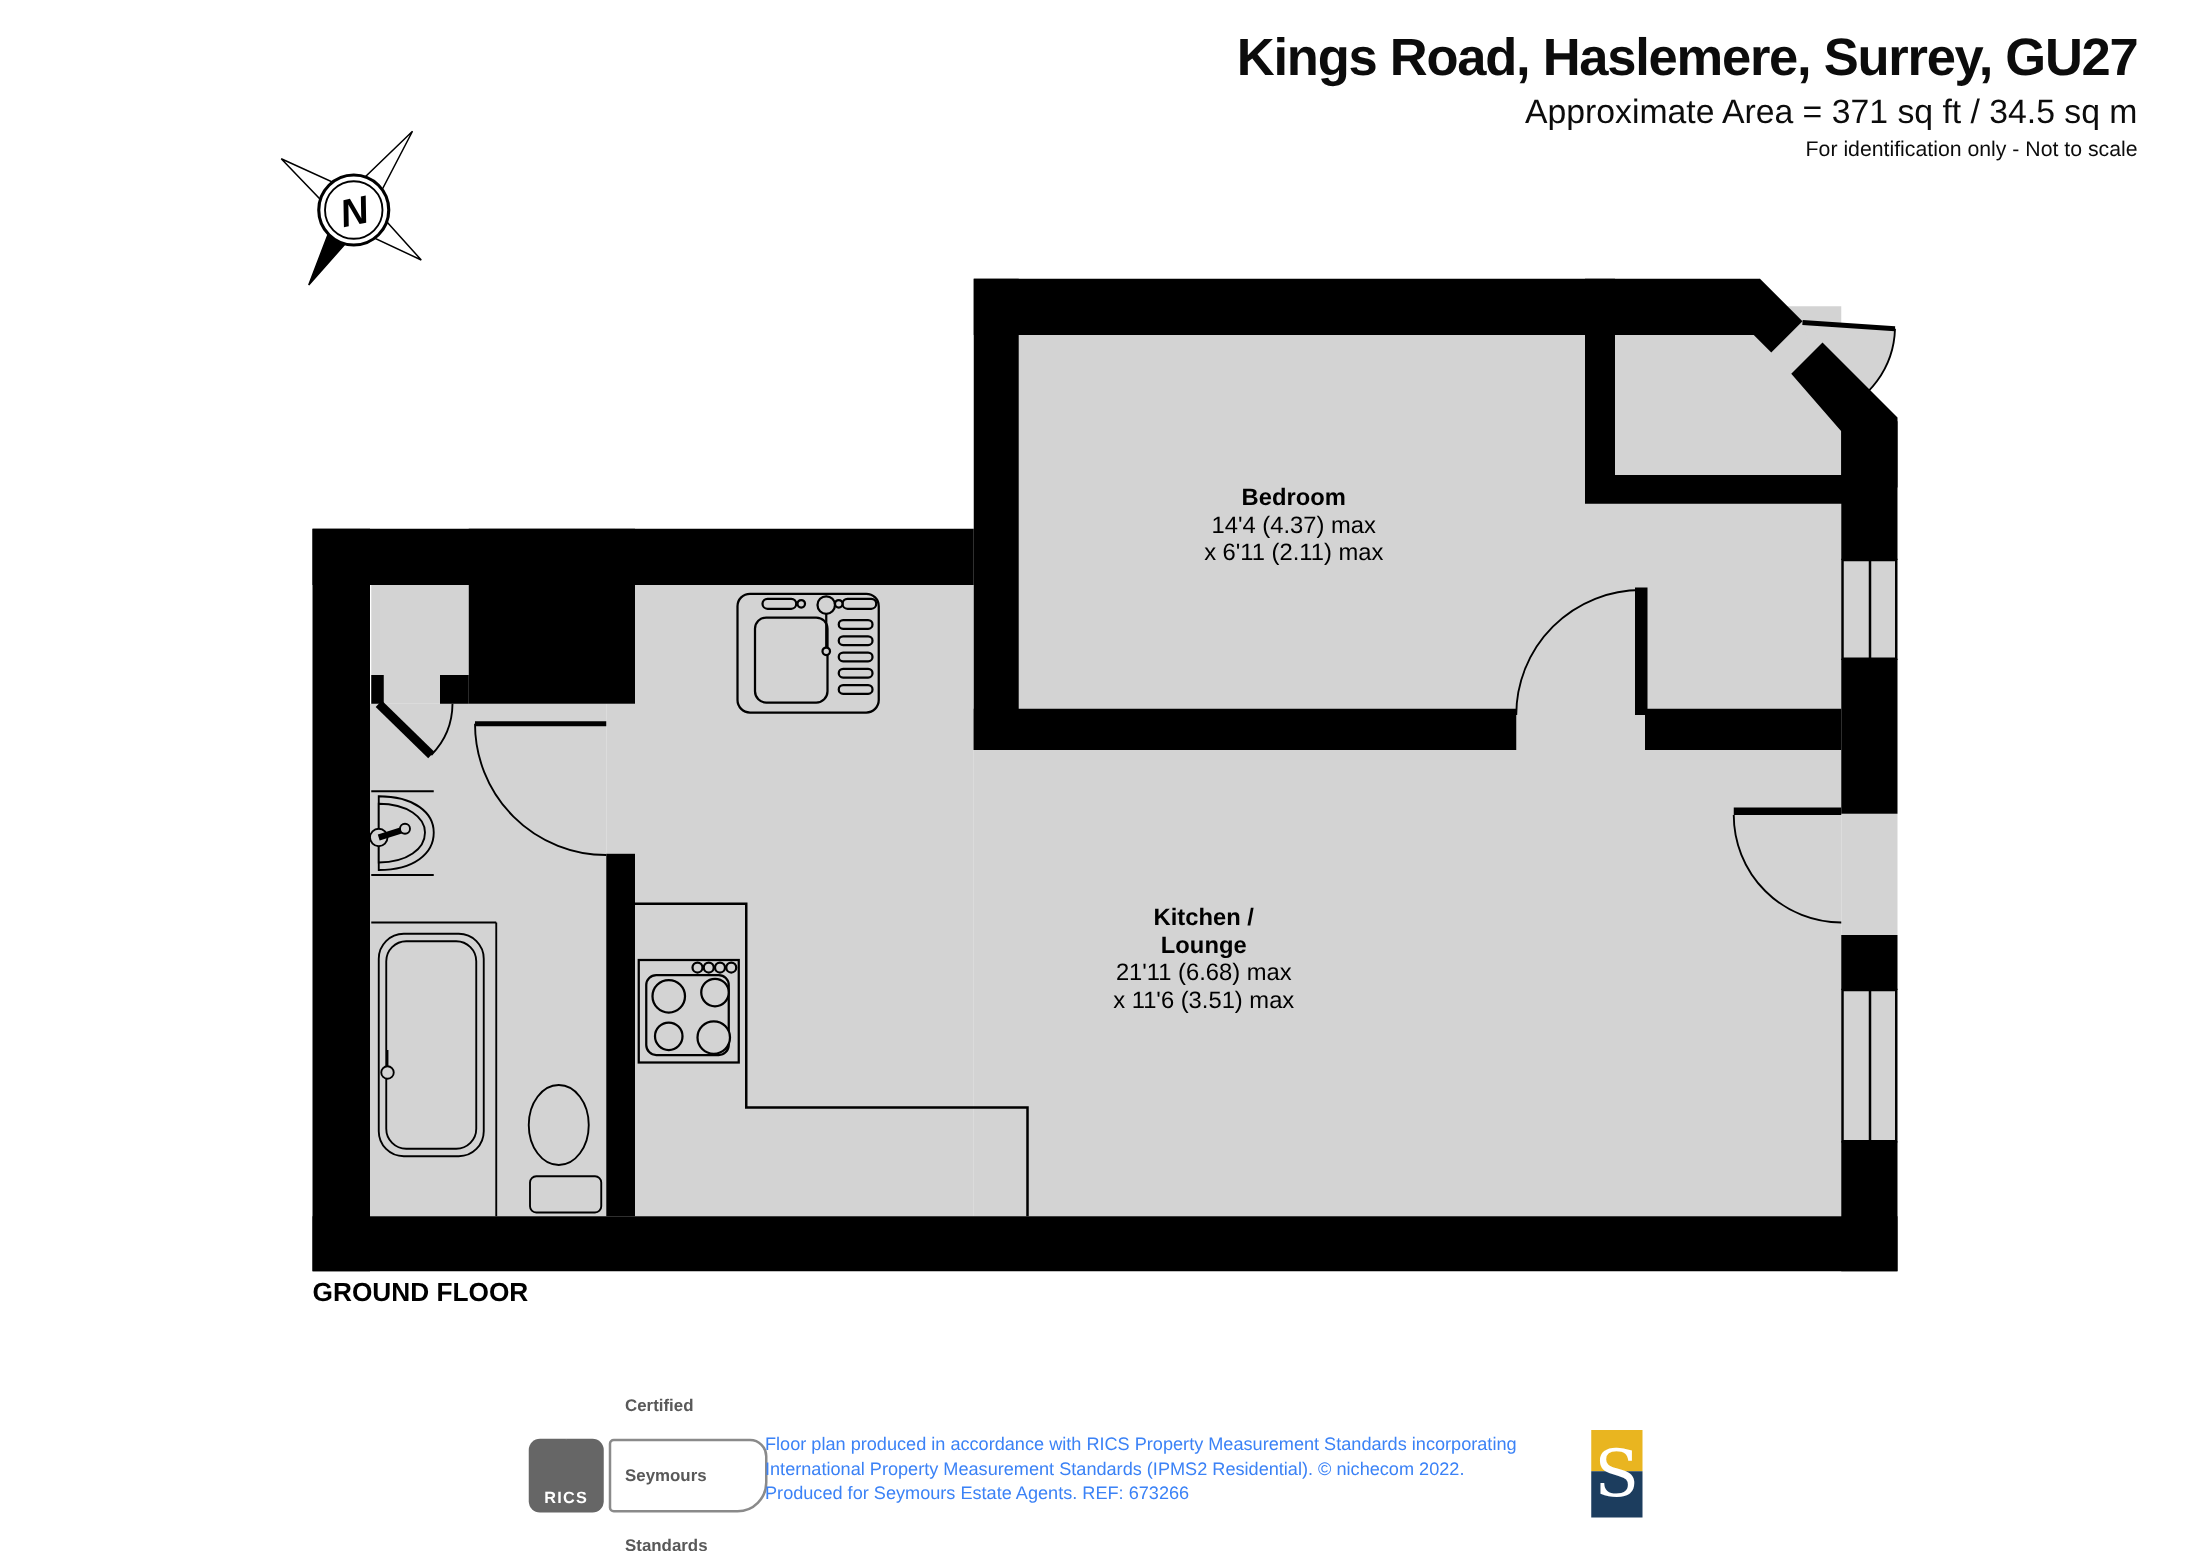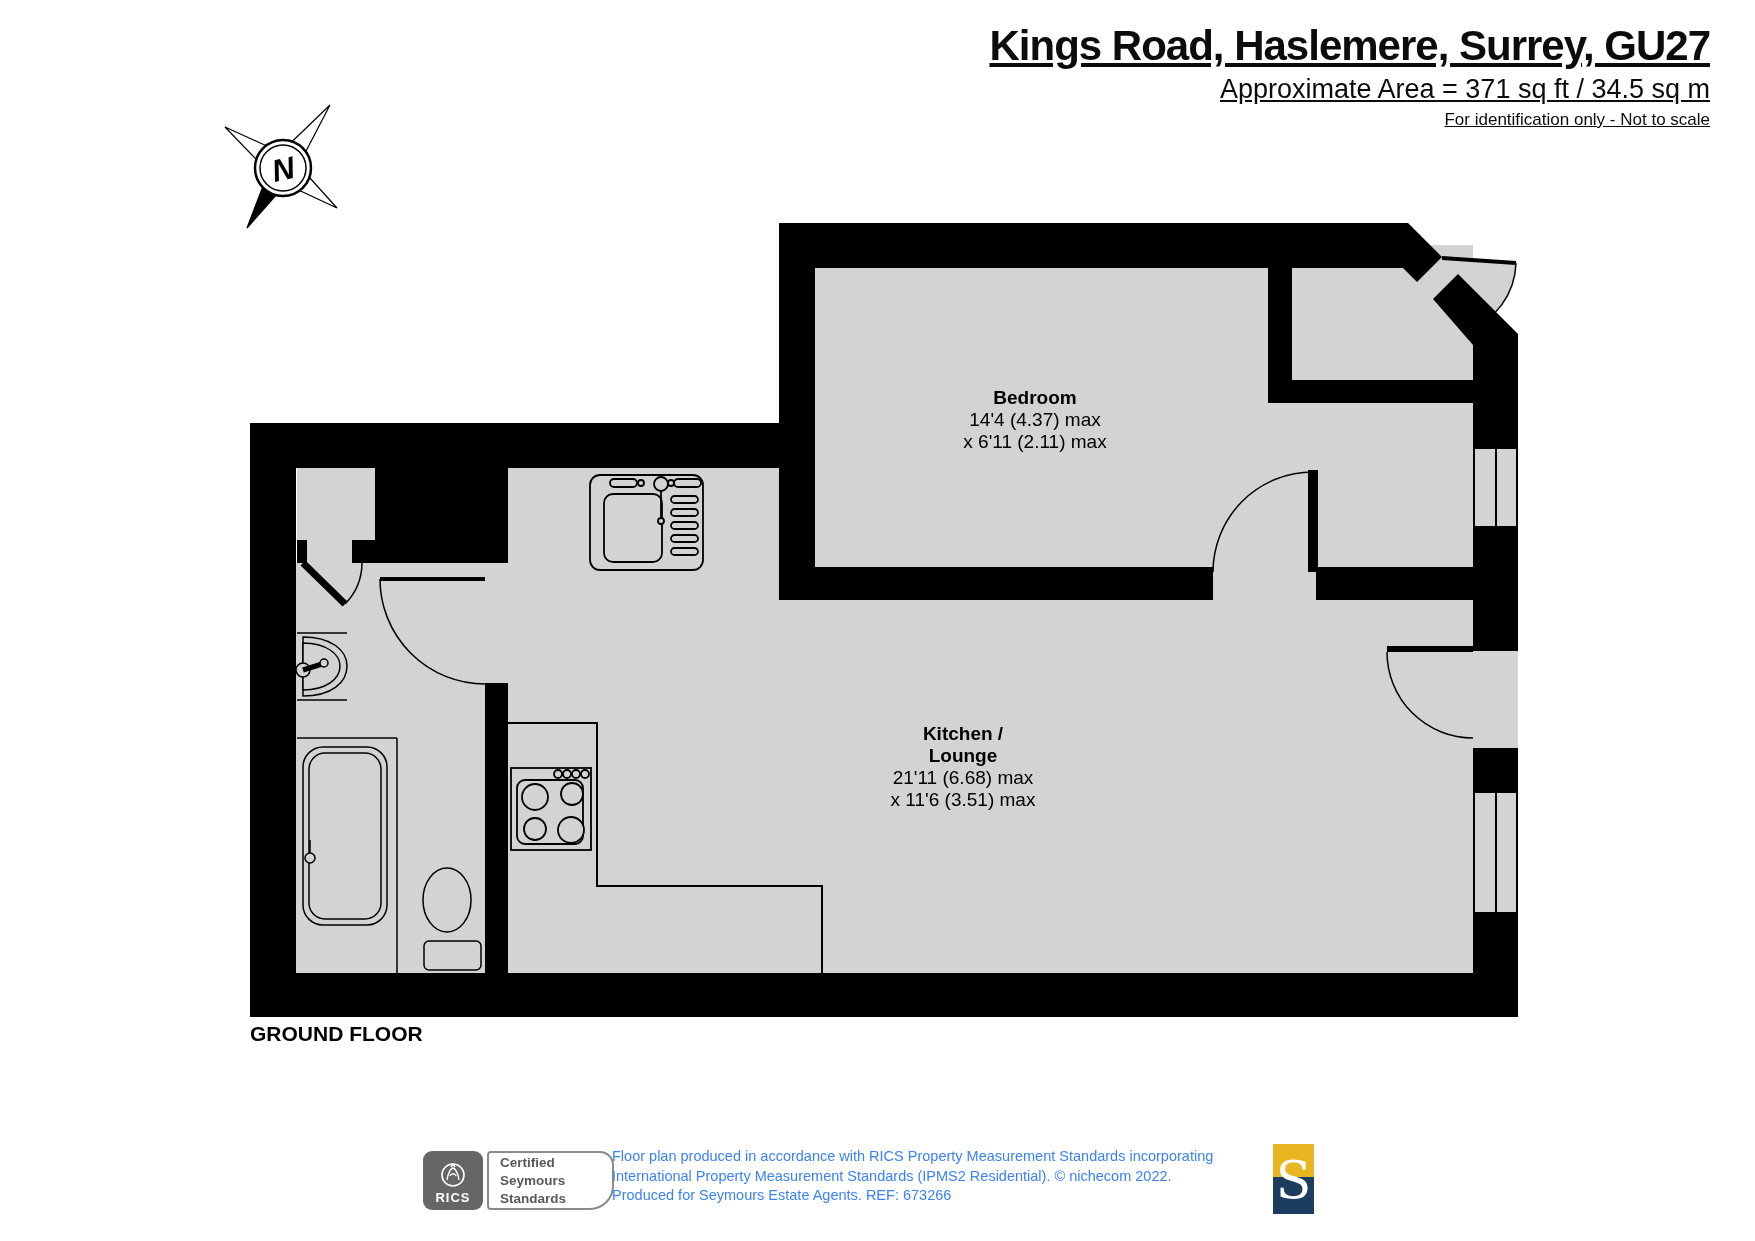--- a/index.html
+++ b/index.html
@@ -1,31 +1,31 @@
 <!DOCTYPE html>
 <html><head>
 <meta charset="utf-8">
 <style>
   html,body{margin:0;padding:0;background:#fff;}
   #page{position:relative;width:1755px;height:1241px;background:#ffffff;overflow:hidden;
         font-family:"Liberation Sans", sans-serif;}
   
-  .hdr{position:absolute;right:45px;text-align:right;color:#0c0c0c;white-space:nowrap;text-decoration:underline;}
+  .hdr{position:absolute;right:45px;text-align:right;color:#0c0c0c;white-space:nowrap;}
   .hdr-title{top:22px;font-size:42px;font-weight:bold;letter-spacing:-1px;}
   .hdr-area{top:74px;font-size:27px;}
   .hdr-note{top:110px;font-size:17px;}
   
   #plansvg{position:absolute;left:0;top:0;width:1755px;height:1241px;}
   #plansvg text{font-family:"Liberation Sans", sans-serif;fill:#000;}
   .room-name{font-weight:bold;font-size:19px;text-anchor:middle;}
   .room-dim{font-size:19px;text-anchor:middle;}
   .floor-label{font-weight:bold;font-size:21px;}
   .compass-n{font-weight:bold;font-style:italic;font-size:31px;text-anchor:middle;}
   
-  .ft{position:absolute;}
+  .ft{position:absolute;gap:38px;}
   .rics-box{left:423px;top:1151px;width:60px;height:59px;background:#666666;border-radius:9px;
             display:flex;flex-direction:column;align-items:center;justify-content:flex-end;text-align:center;}
   .rics-word{color:#fff;font-size:13px;font-weight:bold;letter-spacing:1px;margin-bottom:5px;}
   .cert-box{left:487px;top:1151px;width:112px;height:55px;border:2px solid #8a8a8a;background:#fff;
             border-radius:4px 14px 24px 4px;display:flex;flex-direction:column;justify-content:center;
             padding-left:11px;}
   .cert-box div{font-size:13.5px;font-weight:bold;color:#595959;line-height:18px;}
   .disc{left:612px;top:1147px;font-size:14.5px;color:#3b82f6;line-height:19.5px;white-space:nowrap;}
   .slogo{left:1273px;top:1144px;width:41px;height:70px;position:absolute;}
   .slogo .gold{position:absolute;left:0;top:0;width:41px;height:33px;background:#e9b520;}

